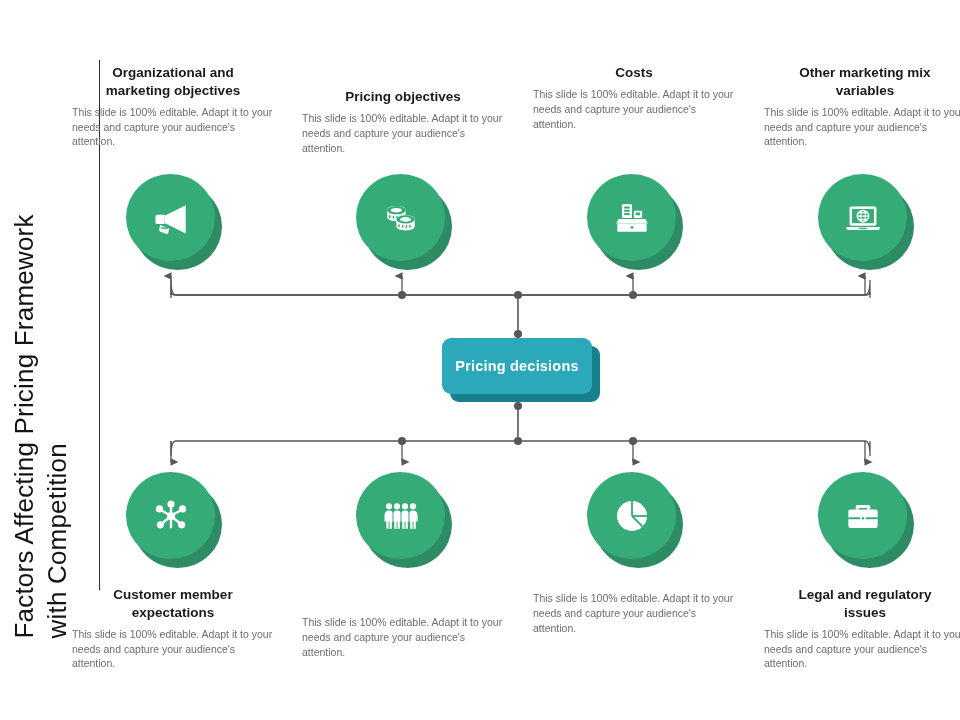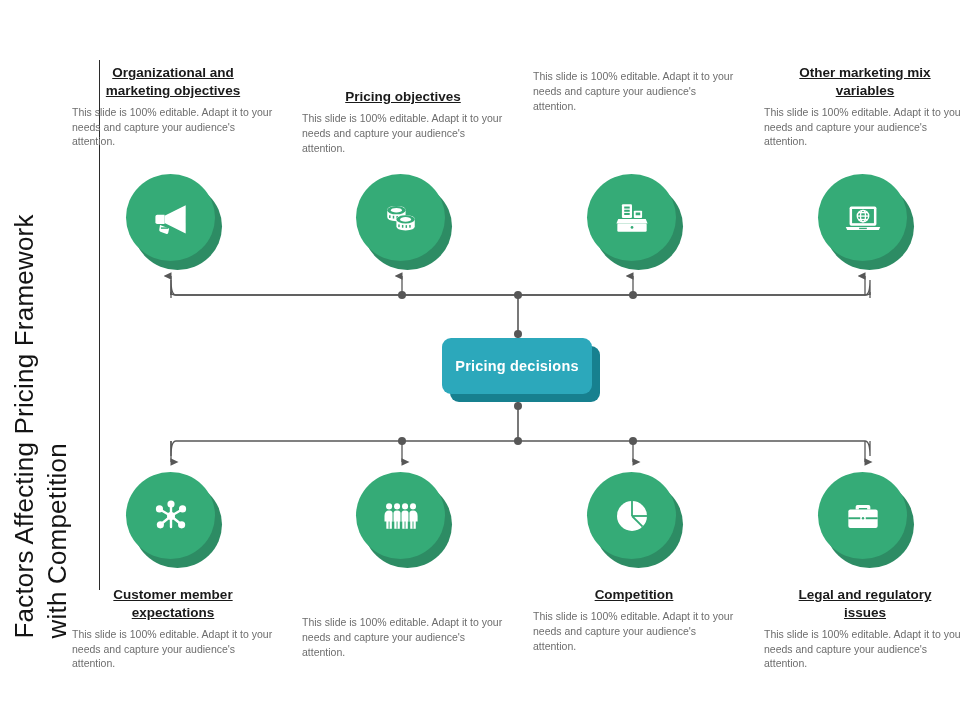--- a/index.html
+++ b/index.html
@@ -68,21 +68,20 @@
   .c3 { left: 529px; }
   .c4 { left: 760px; }
 
   .node-title {
     font-size: 13.5px;
     font-weight: bold;
     color: #1a1a1a;
     text-align: center;
     line-height: 1.32;
     white-space: pre-line;
-    text-decoration: underline;
   }
   .node-desc {
     margin-top: 5px;
     font-size: 10.5px;
     color: #6d6d6d;
     text-align: left;
     line-height: 1.42;
     padding: 0 4px;
   }
 
@@ -221,20 +220,21 @@
   <div class="col col-top c1">
     <div class="node-title">Organizational and
 marketing objectives</div>
     <div class="node-desc">This slide is 100% editable. Adapt it to your needs and capture your audience's attention.</div>
   </div>
   <div class="col col-top c2">
     <div class="node-title">Pricing objectives</div>
     <div class="node-desc">This slide is 100% editable. Adapt it to your needs and capture your audience's attention.</div>
   </div>
   <div class="col col-top c3">
+    <div class="node-title">Costs</div>
     <div class="node-desc">This slide is 100% editable. Adapt it to your needs and capture your audience's attention.</div>
   </div>
   <div class="col col-top c4">
     <div class="node-title">Other marketing mix
 variables</div>
     <div class="node-desc">This slide is 100% editable. Adapt it to your needs and capture your audience's attention.</div>
   </div>
 
   <div class="badge badge-top b1">
     <div class="shadow"></div>
@@ -398,21 +398,20 @@
 
   <div class="col col-bot c1" style="top:586px">
     <div class="node-title">Customer member
 expectations</div>
     <div class="node-desc">This slide is 100% editable. Adapt it to your needs and capture your audience's attention.</div>
   </div>
   <div class="col col-bot c2" style="top:586px">
     <div class="node-desc">This slide is 100% editable. Adapt it to your needs and capture your audience's attention.</div>
   </div>
   <div class="col col-bot c3" style="top:586px">
-    <div class="node-title">Competition</div>
     <div class="node-desc">This slide is 100% editable. Adapt it to your needs and capture your audience's attention.</div>
   </div>
   <div class="col col-bot c4" style="top:586px">
     <div class="node-title">Legal and regulatory
 issues</div>
     <div class="node-desc">This slide is 100% editable. Adapt it to your needs and capture your audience's attention.</div>
   </div>
 
 </div>
 

